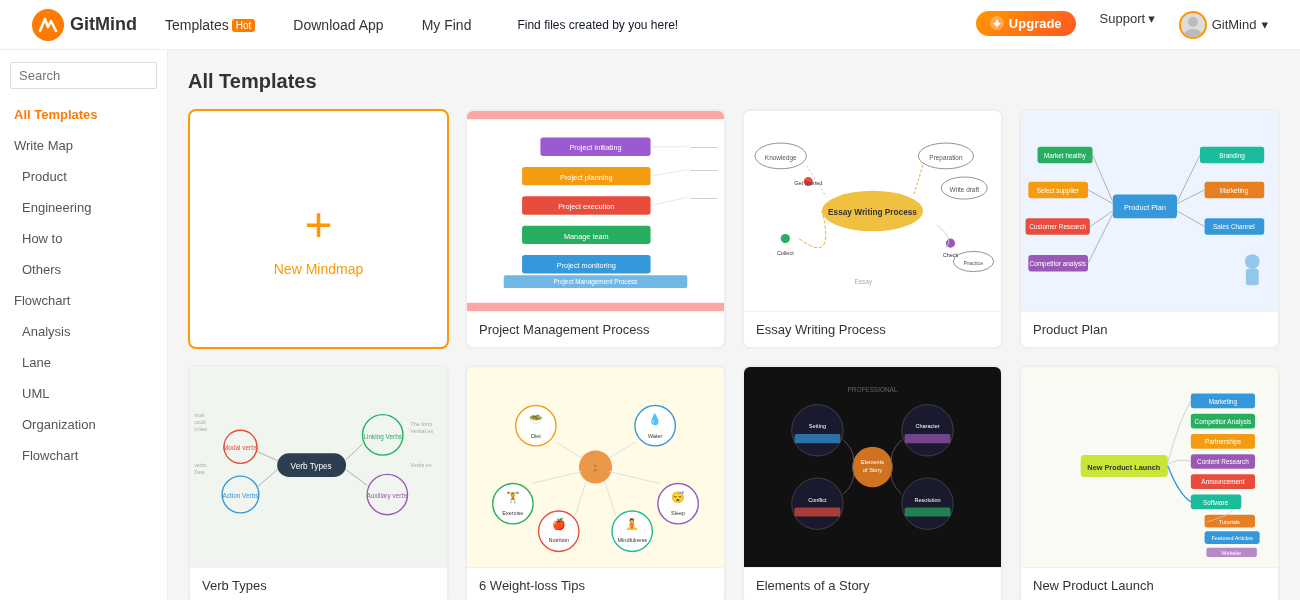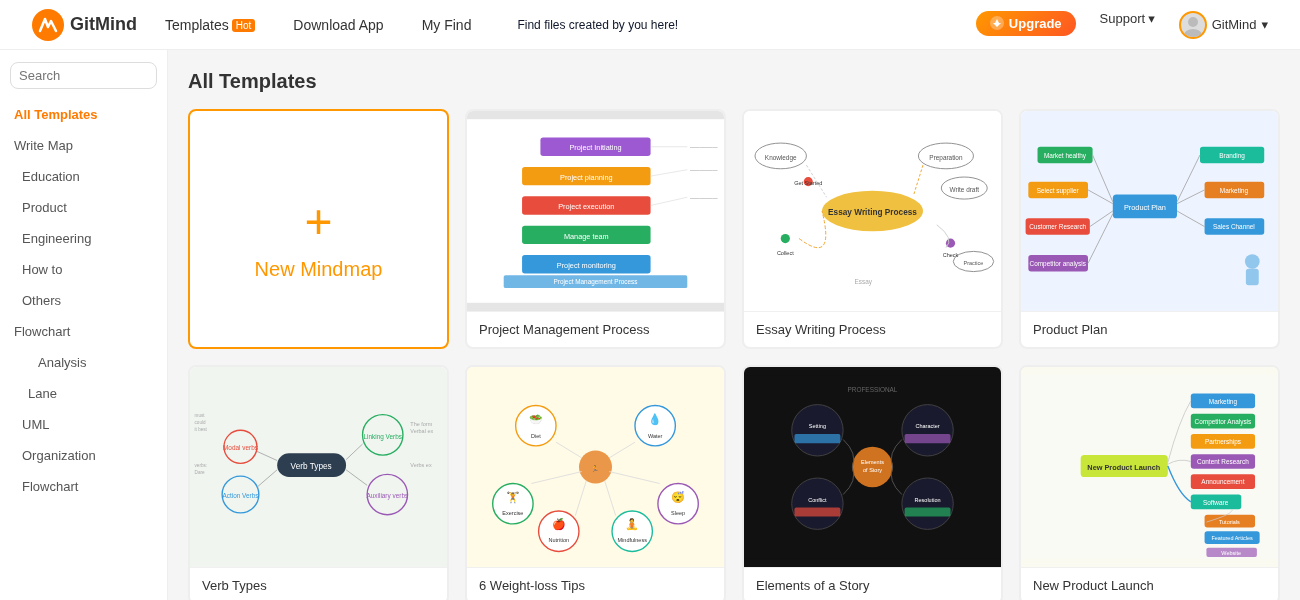--- a/index.html
+++ b/index.html
@@ -69,21 +69,21 @@
       border-right: 1px solid #eee;
       height: calc(100vh - 50px);
       overflow-y: auto;
       position: fixed;
       top: 50px; left: 0;
       padding: 12px 0;
     }
     .search-box {
       display: flex; align-items: center;
       margin: 0 10px 10px;
-      border: 1px solid #ddd; border-radius: 8px; padding: 5px 8px; background: #fff;
+      border: 1px solid #ddd; border-radius: 2px; padding: 5px 8px; background: #fff;
     }
     .search-input {
       border: none; outline: none; font-size: 13px; flex: 1; color: #333; background: transparent;
     }
 
     .sidebar-item {
       padding: 8px 14px;
       cursor: pointer;
       font-size: 13px;
       color: #555;
@@ -120,42 +120,42 @@
       display: flex; flex-direction: column; align-items: center; justify-content: center;
       min-height: 220px;
     }
     .new-card-inner {
       display: flex; flex-direction: column; align-items: center; justify-content: center; height: 100%; width: 100%; padding: 60px 0 40px;
     }
     .plus-icon {
       font-size: 48px; color: #ff9800; line-height: 1; margin-bottom: 12px;
     }
     .new-card-label {
-      font-size: 20px; color: #ff9800; font-weight: 500;
+      font-size: 14px; color: #ff9800; font-weight: 500;
     }
 
     .template-thumb {
       height: 200px;
       overflow: hidden;
       background: #f9f9f9;
       display: flex; align-items: center; justify-content: center;
     }
     .template-thumb svg, .template-thumb canvas {
       width: 100%; height: 100%;
     }
     .template-name {
       padding: 10px 12px;
       font-size: 13px;
       font-weight: 500;
       color: #333;
       border-top: 1px solid #f0f0f0;
     }
 
     
-    .thumb-pm { background: #e5e5e5; }
+    .thumb-pm { background: #fca5a5; }
     .thumb-essay { background: #fff; }
     .thumb-product { background: #eef4ff; }
     .thumb-verb { background: #f0f5f0; }
     .thumb-weight { background: #fffbe6; }
     .thumb-story { background: #111; }
     .thumb-launch { background: #fafaf0; }
   </style>
 </head>
 <body>
 
@@ -205,28 +205,27 @@
 <div class="layout">
 
   <aside class="sidebar">
     <div class="search-box">
       <input class="search-input" type="text" placeholder="Search" style="">
 
     </div>
 
     <div class="sidebar-item active">All Templates</div>
     <div class="sidebar-item">Write Map</div>
-    <div class="sidebar-item" style="padding-left:22px">Education</div>
     <div class="sidebar-item" style="padding-left:22px">Product</div>
     <div class="sidebar-item" style="padding-left:22px">Engineering</div>
     <div class="sidebar-item" style="padding-left:22px">How to</div>
     <div class="sidebar-item" style="padding-left:22px">Others</div>
     <div class="sidebar-item">Flowchart</div>
-    <div class="sidebar-item" style="padding-left:38px">Analysis</div>
-    <div class="sidebar-item" style="padding-left:28px">Lane</div>
+    <div class="sidebar-item" style="padding-left:22px">Analysis</div>
+    <div class="sidebar-item" style="padding-left:22px">Lane</div>
     <div class="sidebar-item" style="padding-left:22px">UML</div>
     <div class="sidebar-item" style="padding-left:22px">Organization</div>
     <div class="sidebar-item" style="padding-left:22px">Flowchart</div>
   </aside>
 
   <main class="main">
     <h1 class="page-title">All Templates</h1>
 
     <div class="template-grid">
 

